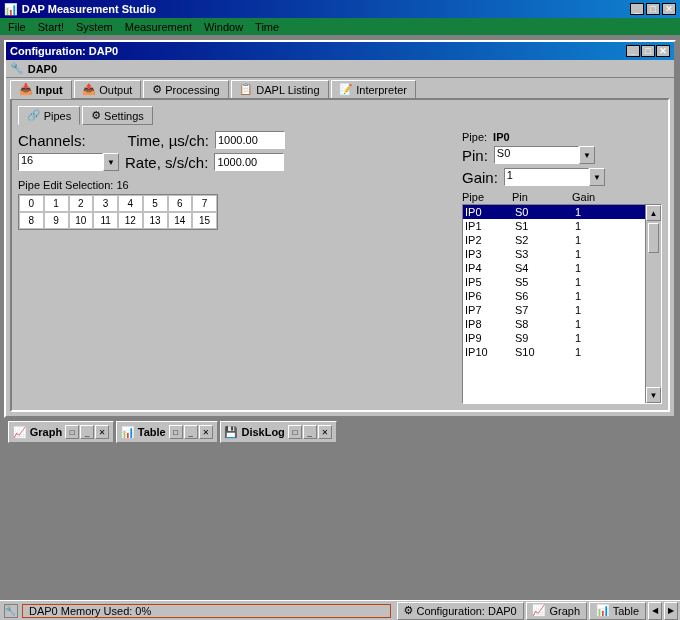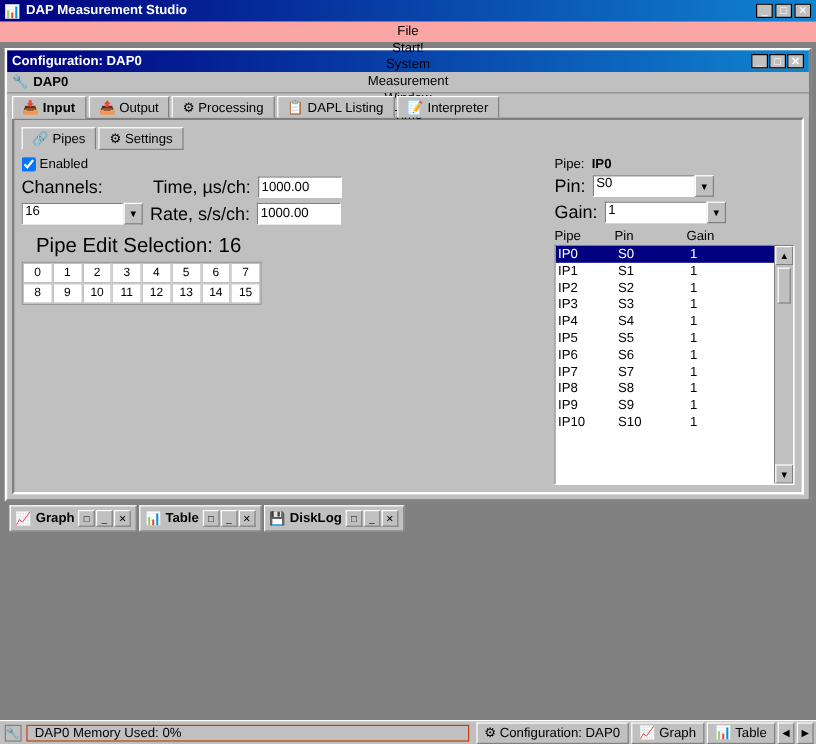--- a/index.html
+++ b/index.html
@@ -21,27 +21,26 @@
       background: #c0c0c0;
       border: 1px solid #000;
       width: 14px; height: 12px;
       font-size: 9px;
       display: flex; align-items: center; justify-content: center;
       cursor: pointer;
     }
 
     
     .menu-bar {
-      background: #fca5a5;
+      background: #15803d;
       display: flex;
       align-items: center;
       padding: 1px 2px;
       height: 18px;
       border-bottom: 1px solid #808080;
-      flex-direction: column;
     }
     .menu-item {
       padding: 1px 6px;
       font-size: 11px;
       cursor: pointer;
     }
 
     
     .main-area {
       background: #808080;
@@ -168,21 +167,21 @@
       background: #c0c0c0;
       border: 1px solid;
       border-color: #ffffff #808080 #808080 #ffffff;
       width: 16px; height: 18px;
       font-size: 8px;
       display: flex; align-items: center; justify-content: center;
       cursor: pointer;
     }
 
     
-    .pipe-edit-label { font-size: 17px; margin-bottom: 3px; margin-left: 12px; }
+    .pipe-edit-label { font-size: 11px; margin-bottom: 3px; }
     .channel-grid {
       border: 1px solid #808080;
       background: white;
       display: grid;
       grid-template-columns: repeat(8, 1fr);
       width: 200px;
     }
     .channel-cell {
       border: 1px solid #c0c0c0;
       text-align: center;
@@ -403,26 +402,20 @@
         <div class="sub-tab">
           <span>⚙</span>
           <span>Settings</span>
         </div>
       </div>
 
       <div class="content-grid">
 
         <div class="left-panel">
 
-          <div class="form-row">
-            <label class="checkbox-label">
-              <input type="checkbox" checked="" style="">
-              <span>Enabled</span>
-            </label>
-          </div>
 
           <div class="form-row">
             <span class="form-label">Channels:</span>
             <span style="width:30px;"></span>
             <span class="form-label">Time, µs/ch:</span>
             <input class="form-input" type="text" value="1000.00" style="">
           </div>
 
           <div class="form-row">
             <div class="select-input">

